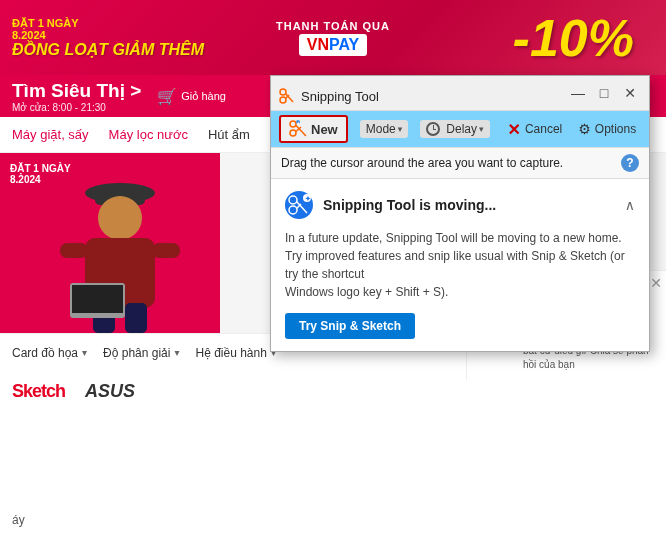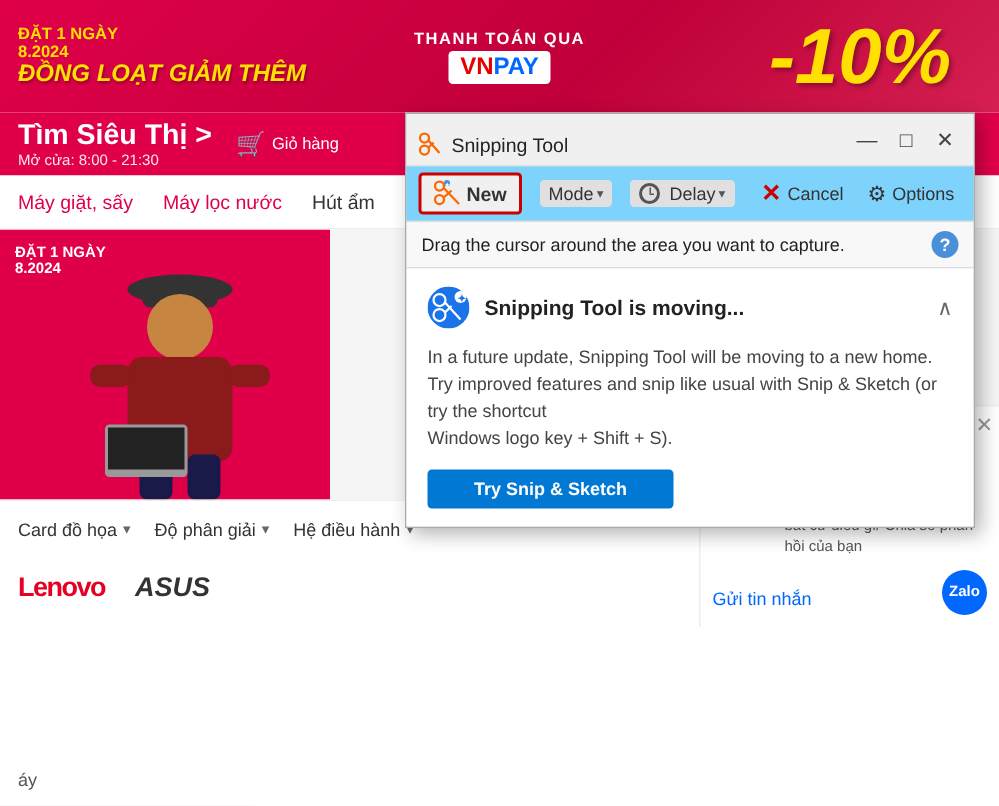--- a/index.html
+++ b/index.html
@@ -474,21 +474,21 @@
       line-height: 1.5;
       margin-bottom: 12px;
     }
 
     .st-try-btn {
       display: inline-block;
       background: #0078d4;
       color: #fff;
       font-size: 12px;
       font-weight: 600;
-      padding: 6px 31px;
+      padding: 6px 14px;
       border-radius: 3px;
       cursor: pointer;
     }
 
     
     .clock-icon {
       width: 14px;
       height: 14px;
       border: 2px solid #555;
       border-radius: 50%;
@@ -627,21 +627,21 @@
       <span>Độ phân giải</span>
       <span class="arrow">▾</span>
     </div>
     <div class="filter-item">
       <span>Hệ điều hành</span>
       <span class="arrow">▾</span>
     </div>
   </div>
 
   <div class="brand-bar">
-    <div class="brand-lenovo">Lenovo</div>
+    <div class="brand-lenovo">Sketch</div>
     <div class="brand-asus">
       <span class="asus-text">ASUS</span>
     </div>
   </div>
 
   <div class="bottom-text">áy</div>
 
   <div class="chat-widget">
     <div class="chat-close">✕</div>
     <div style="display:flex;gap:8px;align-items:flex-start;">
@@ -650,26 +650,20 @@
           <circle cx="16" cy="16" r="16" fill="#c0c0c0"></circle>
           <circle cx="16" cy="12" r="7" fill="#888"></circle>
           <ellipse cx="16" cy="30" rx="12" ry="8" fill="#888"></ellipse>
         </svg>
       </div>
       <div class="chat-content">
         <div class="chat-company">Công ty CP MediaMart Việt Nam</div>
         <div class="chat-message">Gọi 1900 6788 để được trợ giúp hoặc Chat hỏi chúng tôi bất cứ điều gì/ Chia sẻ phản hồi của bạn</div>
       </div>
     </div>
-    <div style="display:flex;align-items:center;justify-content:space-between;margin-top:8px;">
-      <div class="chat-send-btn">Gửi tin nhắn</div>
-      <div style="background:#0068ff;color:#fff;border-radius:50%;width:30px;height:30px;display:flex;align-items:center;justify-content:center;font-size:10px;font-weight:bold;">
-        <span>Zalo</span>
-      </div>
-    </div>
   </div>
 
 </div>
 
 <div class="snipping-tool">
 
   <div class="st-titlebar">
     <div class="st-title-left">
 
       <svg width="16" height="16" viewBox="0 0 16 16">

